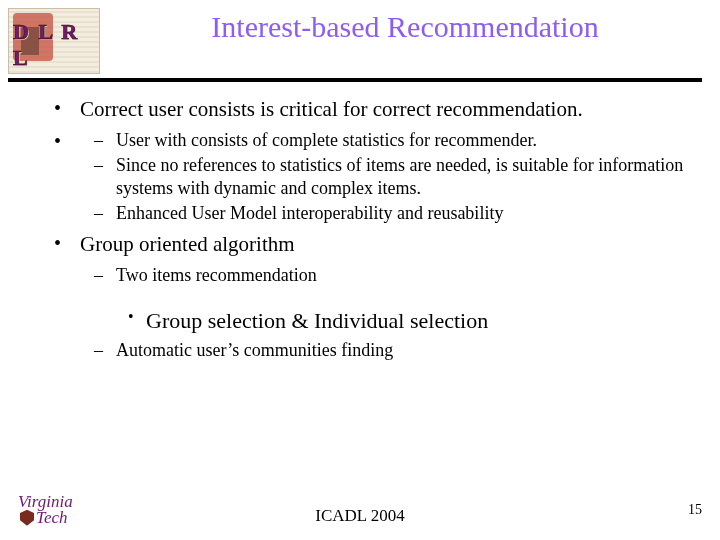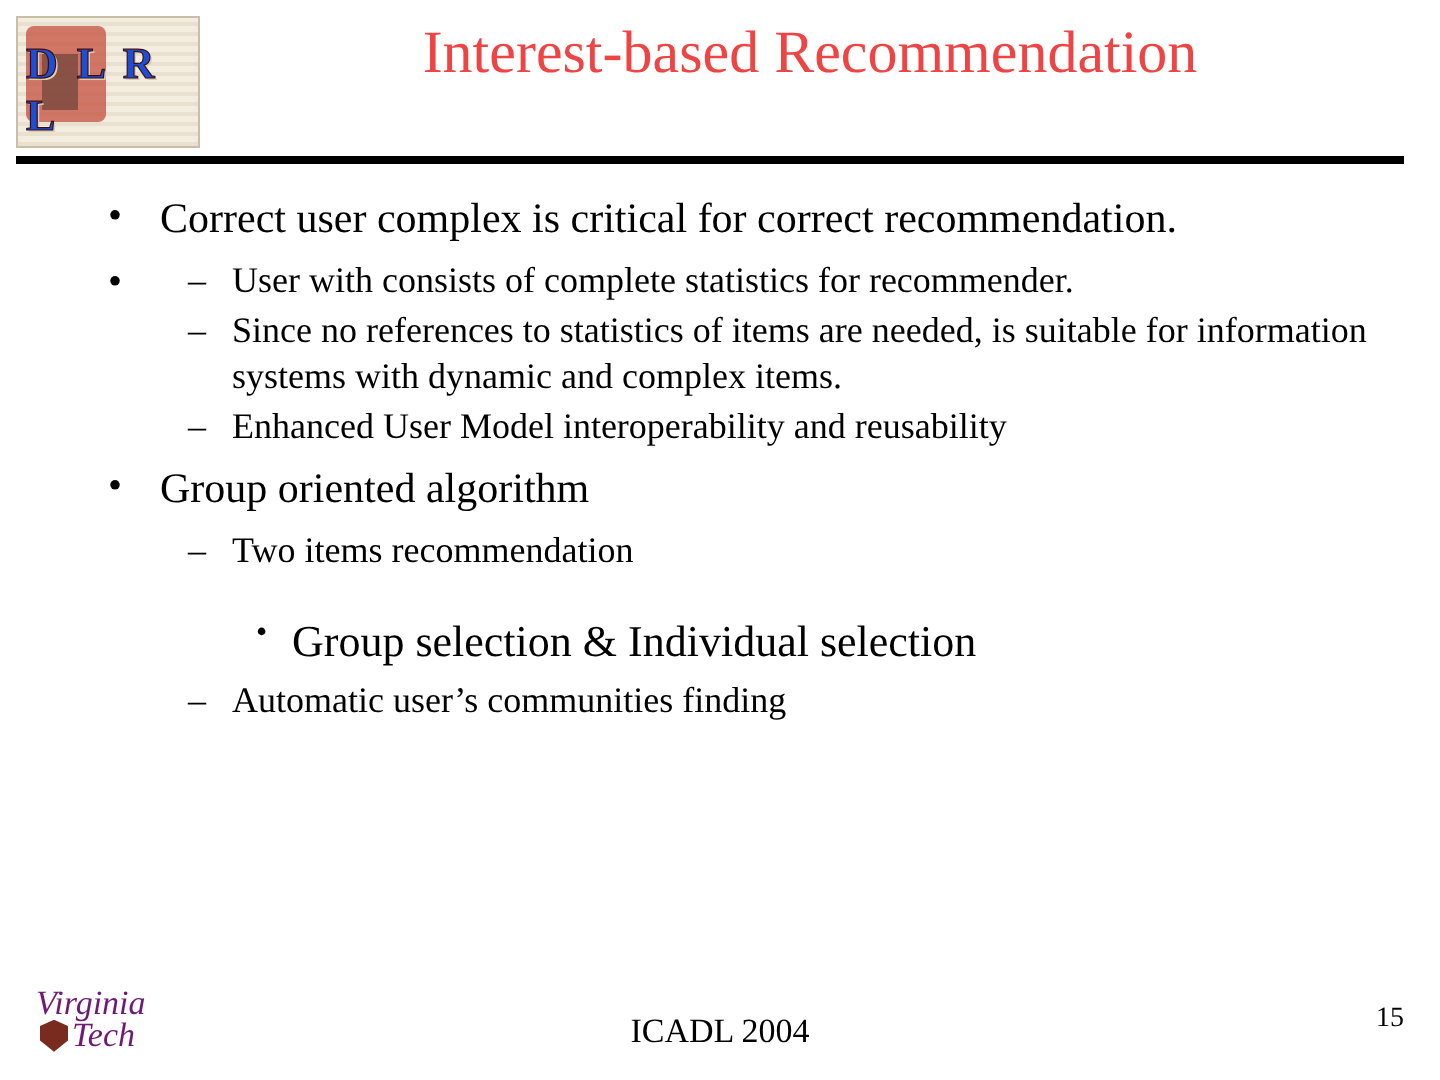--- a/index.html
+++ b/index.html
@@ -51,30 +51,30 @@
     opacity: 0.6;
   }
   .dlrl {
     position: absolute;
     left: 4px;
     bottom: 2px;
     font-family: Georgia, "Times New Roman", serif;
     font-weight: 900;
     font-size: 22px;
     letter-spacing: 2px;
-    color: #1d4ed8;
+    color: #701a75;
     -webkit-text-stroke: 0.6px #3a0c0c;
     text-shadow: 1px 1px 0 #d9cdb8;
   }
   .title {
     flex: 1;
     text-align: center;
     font-size: 30px;
     line-height: 1.12;
-    color: #ef4444;
+    color: #8b5cf6;
     padding-top: 2px;
   }
   .title-underline {
     height: 4px;
     background: #000;
     margin: 4px 18px 0 8px;
     width: calc(100% - 26px);
   }
   .content {
     padding: 14px 24px 0 24px;
@@ -155,21 +155,21 @@
     <div class="dlrl">D L R L</div>
   </div>
   <div class="title">
     <span>Interest-based Recommendation</span><br>
   </div>
 </div>
 <div class="title-underline"></div>
 
 <div class="content">
   <ul class="bullets">
-    <li>Correct user complex is critical for correct recommendation.</li>
+    <li>Correct user consists is critical for correct recommendation.</li>
     <li>
       <ul class="dashes">
         <li>User with consists of complete statistics for recommender.</li>
         <li>Since no references to statistics of items are needed, is suitable for information systems with dynamic and complex items.</li>
         <li>Enhanced User Model interoperability and reusability</li>
       </ul>
     </li>
     <li>
       <span>Group oriented algorithm</span>
       <ul class="dashes">

